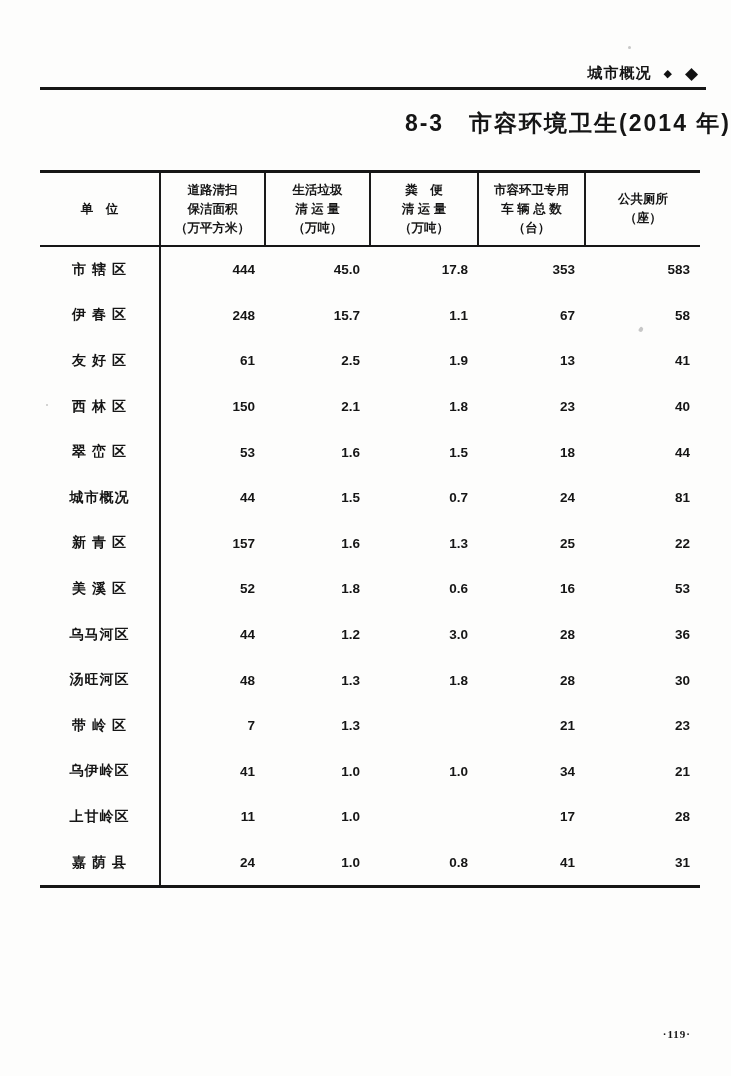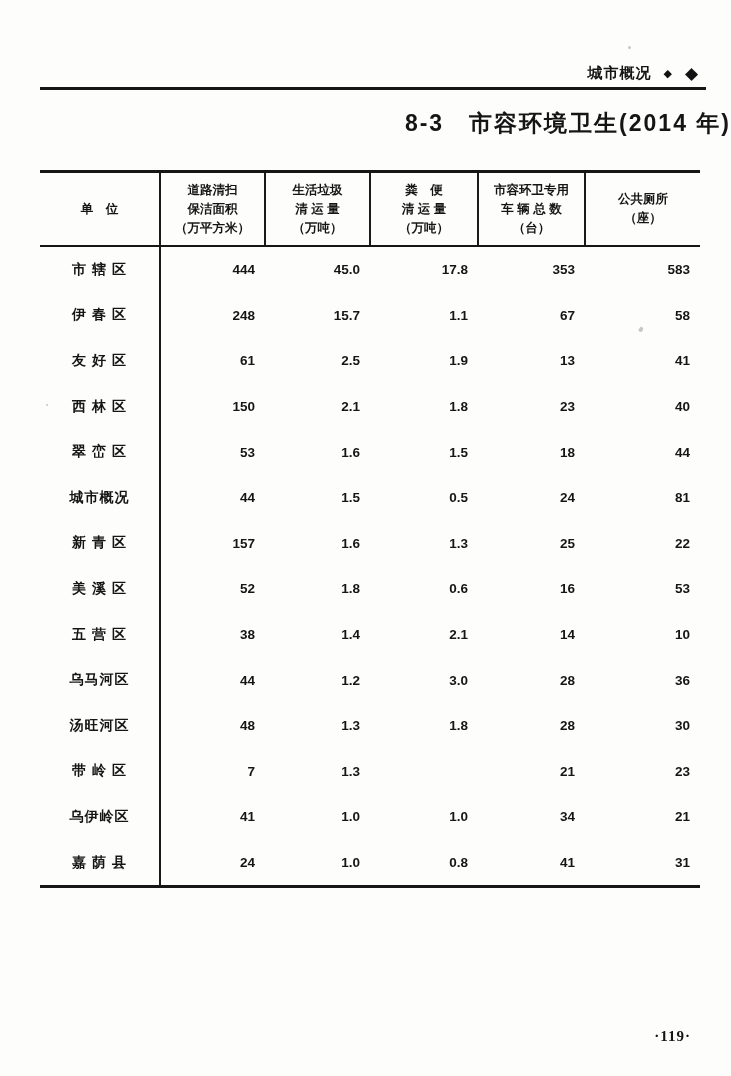--- a/index.html
+++ b/index.html
@@ -57,21 +57,21 @@
     font-size:13.5px; font-weight:bold;
     padding:0;
   }
   table.stat td.unit { text-align:center; font-size:14px; letter-spacing:1px; }
   table.stat td.unit { border-right:2px solid #1a1a1a; }
   table.stat td.val { text-align:right; padding-right:10px; }
 
   
   .footer {
     position:absolute; top:1028px; right:40px;
-    font-weight:bold; font-size:15px; letter-spacing:1px;
+    font-weight:bold; font-size:11px; letter-spacing:1px;
     font-family:"Liberation Serif","DejaVu Serif",serif;
   }
 
   
   .speck { position:absolute; background:#9a9a9a; border-radius:50%; opacity:.55; }
   .speck.s1 { width:3px; height:3px; top:46px;  left:628px; }
   .speck.s2 { width:4px; height:5px; top:327px; left:639px; transform:rotate(35deg); border-radius:40% 60% 60% 40%; }
   .speck.s3 { width:2px; height:2px; top:404px; left:46px; }
 </style>
 </head>
@@ -161,21 +161,21 @@
     <td class="val">1.6</td>
     <td class="val">1.5</td>
     <td class="val">18</td>
     <td class="val">44</td>
   </tr>
 
   <tr>
     <td class="unit">城市概况</td>
     <td class="val">44</td>
     <td class="val">1.5</td>
-    <td class="val">0.5</td>
+    <td class="val">0.7</td>
     <td class="val">24</td>
     <td class="val">81</td>
   </tr>
 
   <tr>
     <td class="unit">新 青 区</td>
     <td class="val">157</td>
     <td class="val">1.6</td>
     <td class="val">1.3</td>
     <td class="val">25</td>
@@ -184,28 +184,20 @@
 
   <tr>
     <td class="unit">美 溪 区</td>
     <td class="val">52</td>
     <td class="val">1.8</td>
     <td class="val">0.6</td>
     <td class="val">16</td>
     <td class="val">53</td>
   </tr>
 
-  <tr>
-    <td class="unit">五 营 区</td>
-    <td class="val">38</td>
-    <td class="val">1.4</td>
-    <td class="val">2.1</td>
-    <td class="val">14</td>
-    <td class="val">10</td>
-  </tr>
 
   <tr>
     <td class="unit">乌马河区</td>
     <td class="val">44</td>
     <td class="val">1.2</td>
     <td class="val">3.0</td>
     <td class="val">28</td>
     <td class="val">36</td>
   </tr>
 
@@ -229,20 +221,28 @@
 
   <tr>
     <td class="unit">乌伊岭区</td>
     <td class="val">41</td>
     <td class="val">1.0</td>
     <td class="val">1.0</td>
     <td class="val">34</td>
     <td class="val">21</td>
   </tr>
 
+  <tr>
+    <td class="unit">上甘岭区</td>
+    <td class="val">11</td>
+    <td class="val">1.0</td>
+    <td class="val"></td>
+    <td class="val">17</td>
+    <td class="val">28</td>
+  </tr>
 
 
   <tr>
     <td class="unit">嘉 荫 县</td>
     <td class="val">24</td>
     <td class="val">1.0</td>
     <td class="val">0.8</td>
     <td class="val">41</td>
     <td class="val">31</td>
   </tr>

